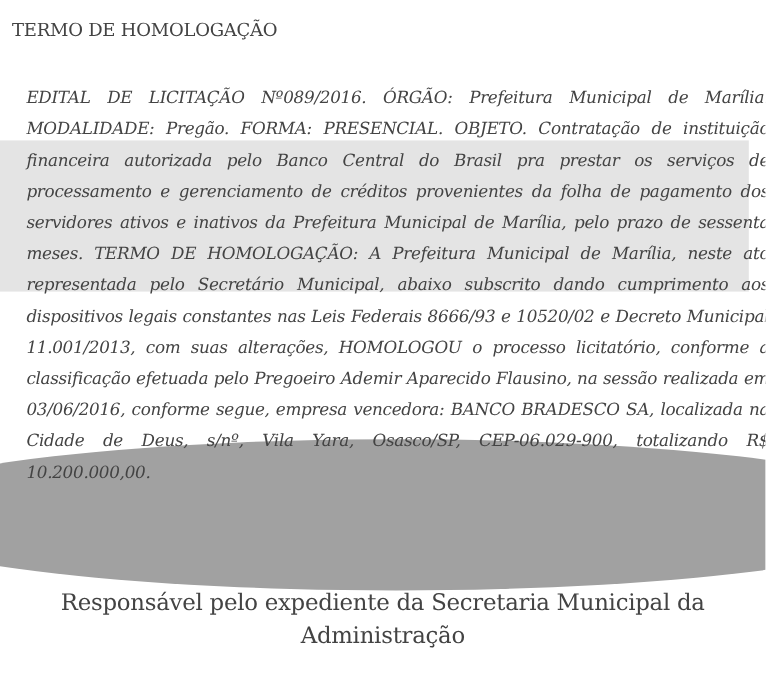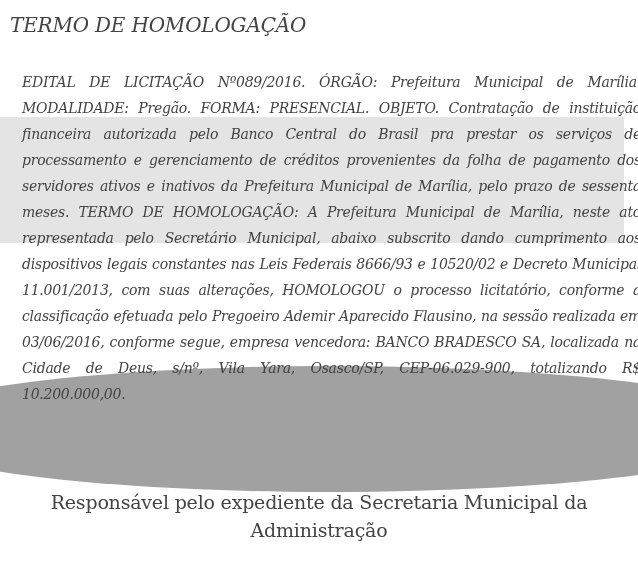--- a/index.html
+++ b/index.html
@@ -39,26 +39,25 @@
   }
   .content {
     position: relative;
     z-index: 2;
   }
   .doc-title {
     position: absolute;
     left: 10px;
     top: 12px;
     margin: 0;
-    font-size: 20px;
+    font-size: 15px;
     font-weight: normal;
     line-height: 26px;
     letter-spacing: -0.2px;
     white-space: nowrap;
-    font-style: italic;
   }
   .doc-body {
     position: absolute;
     left: 10px;
     top: 57px;
     width: 619px;
     margin: 12px;
     font-size: 14px;
     line-height: 26px;
     letter-spacing: -0.25px;

